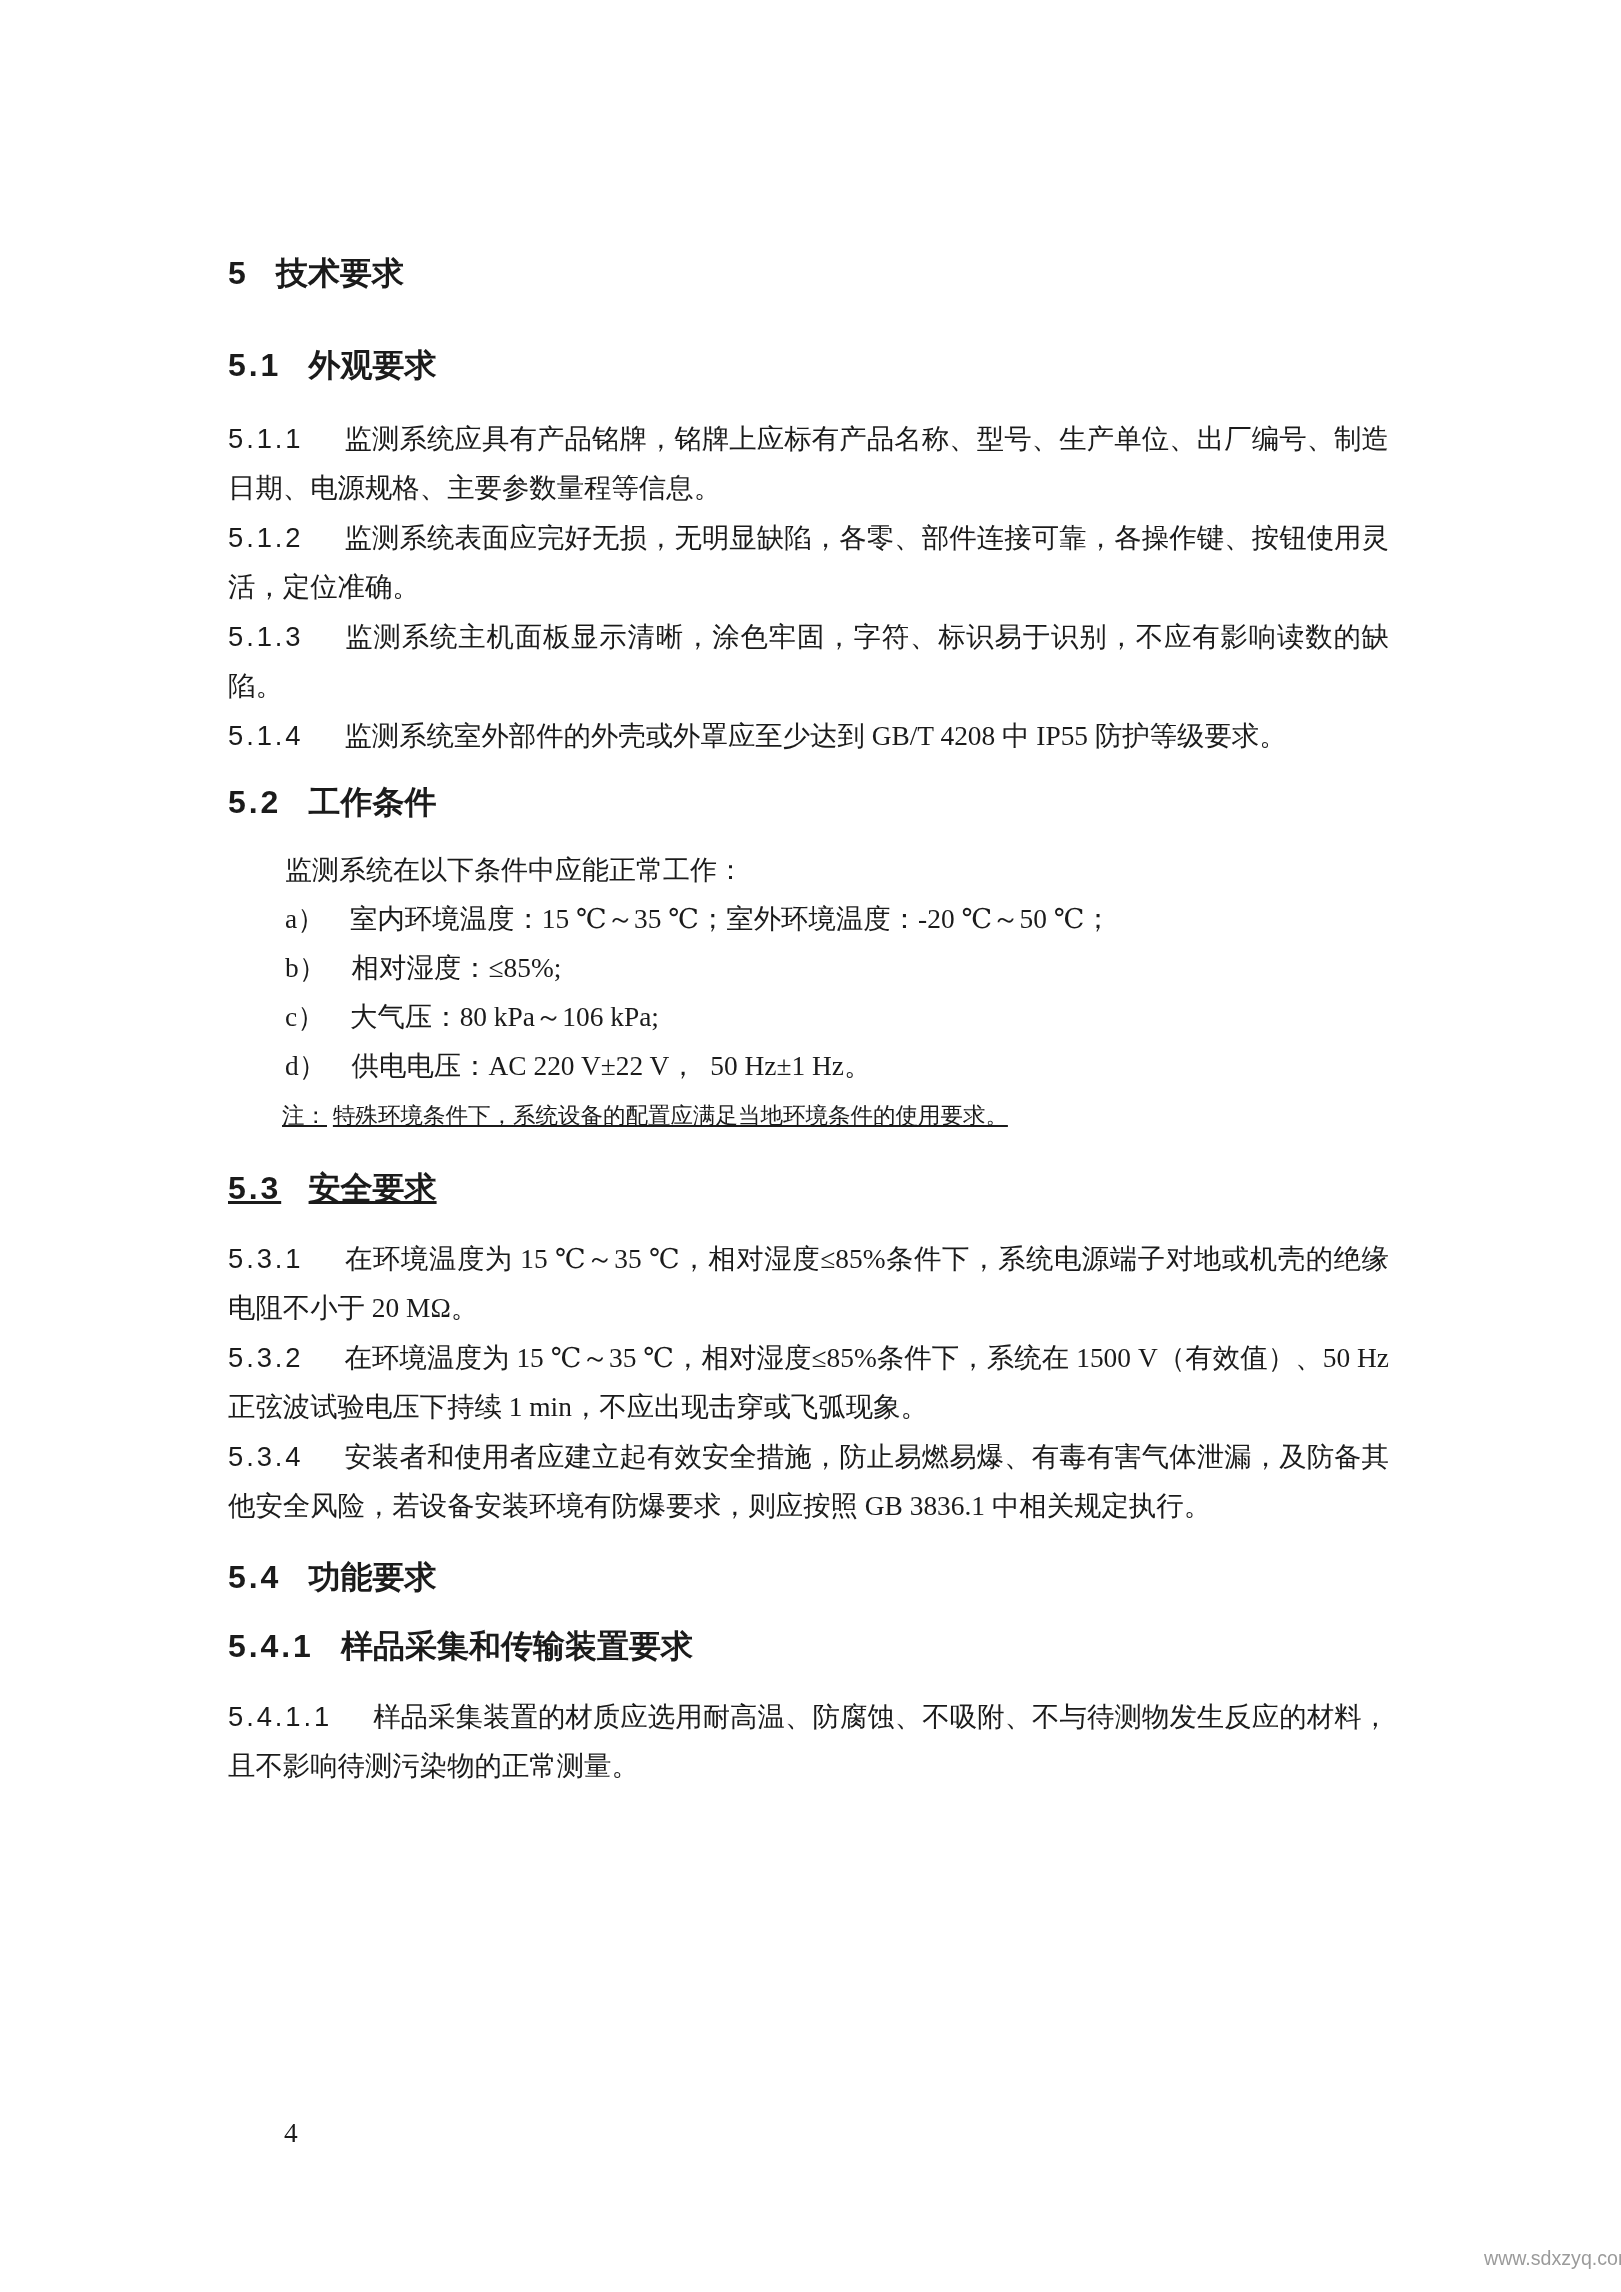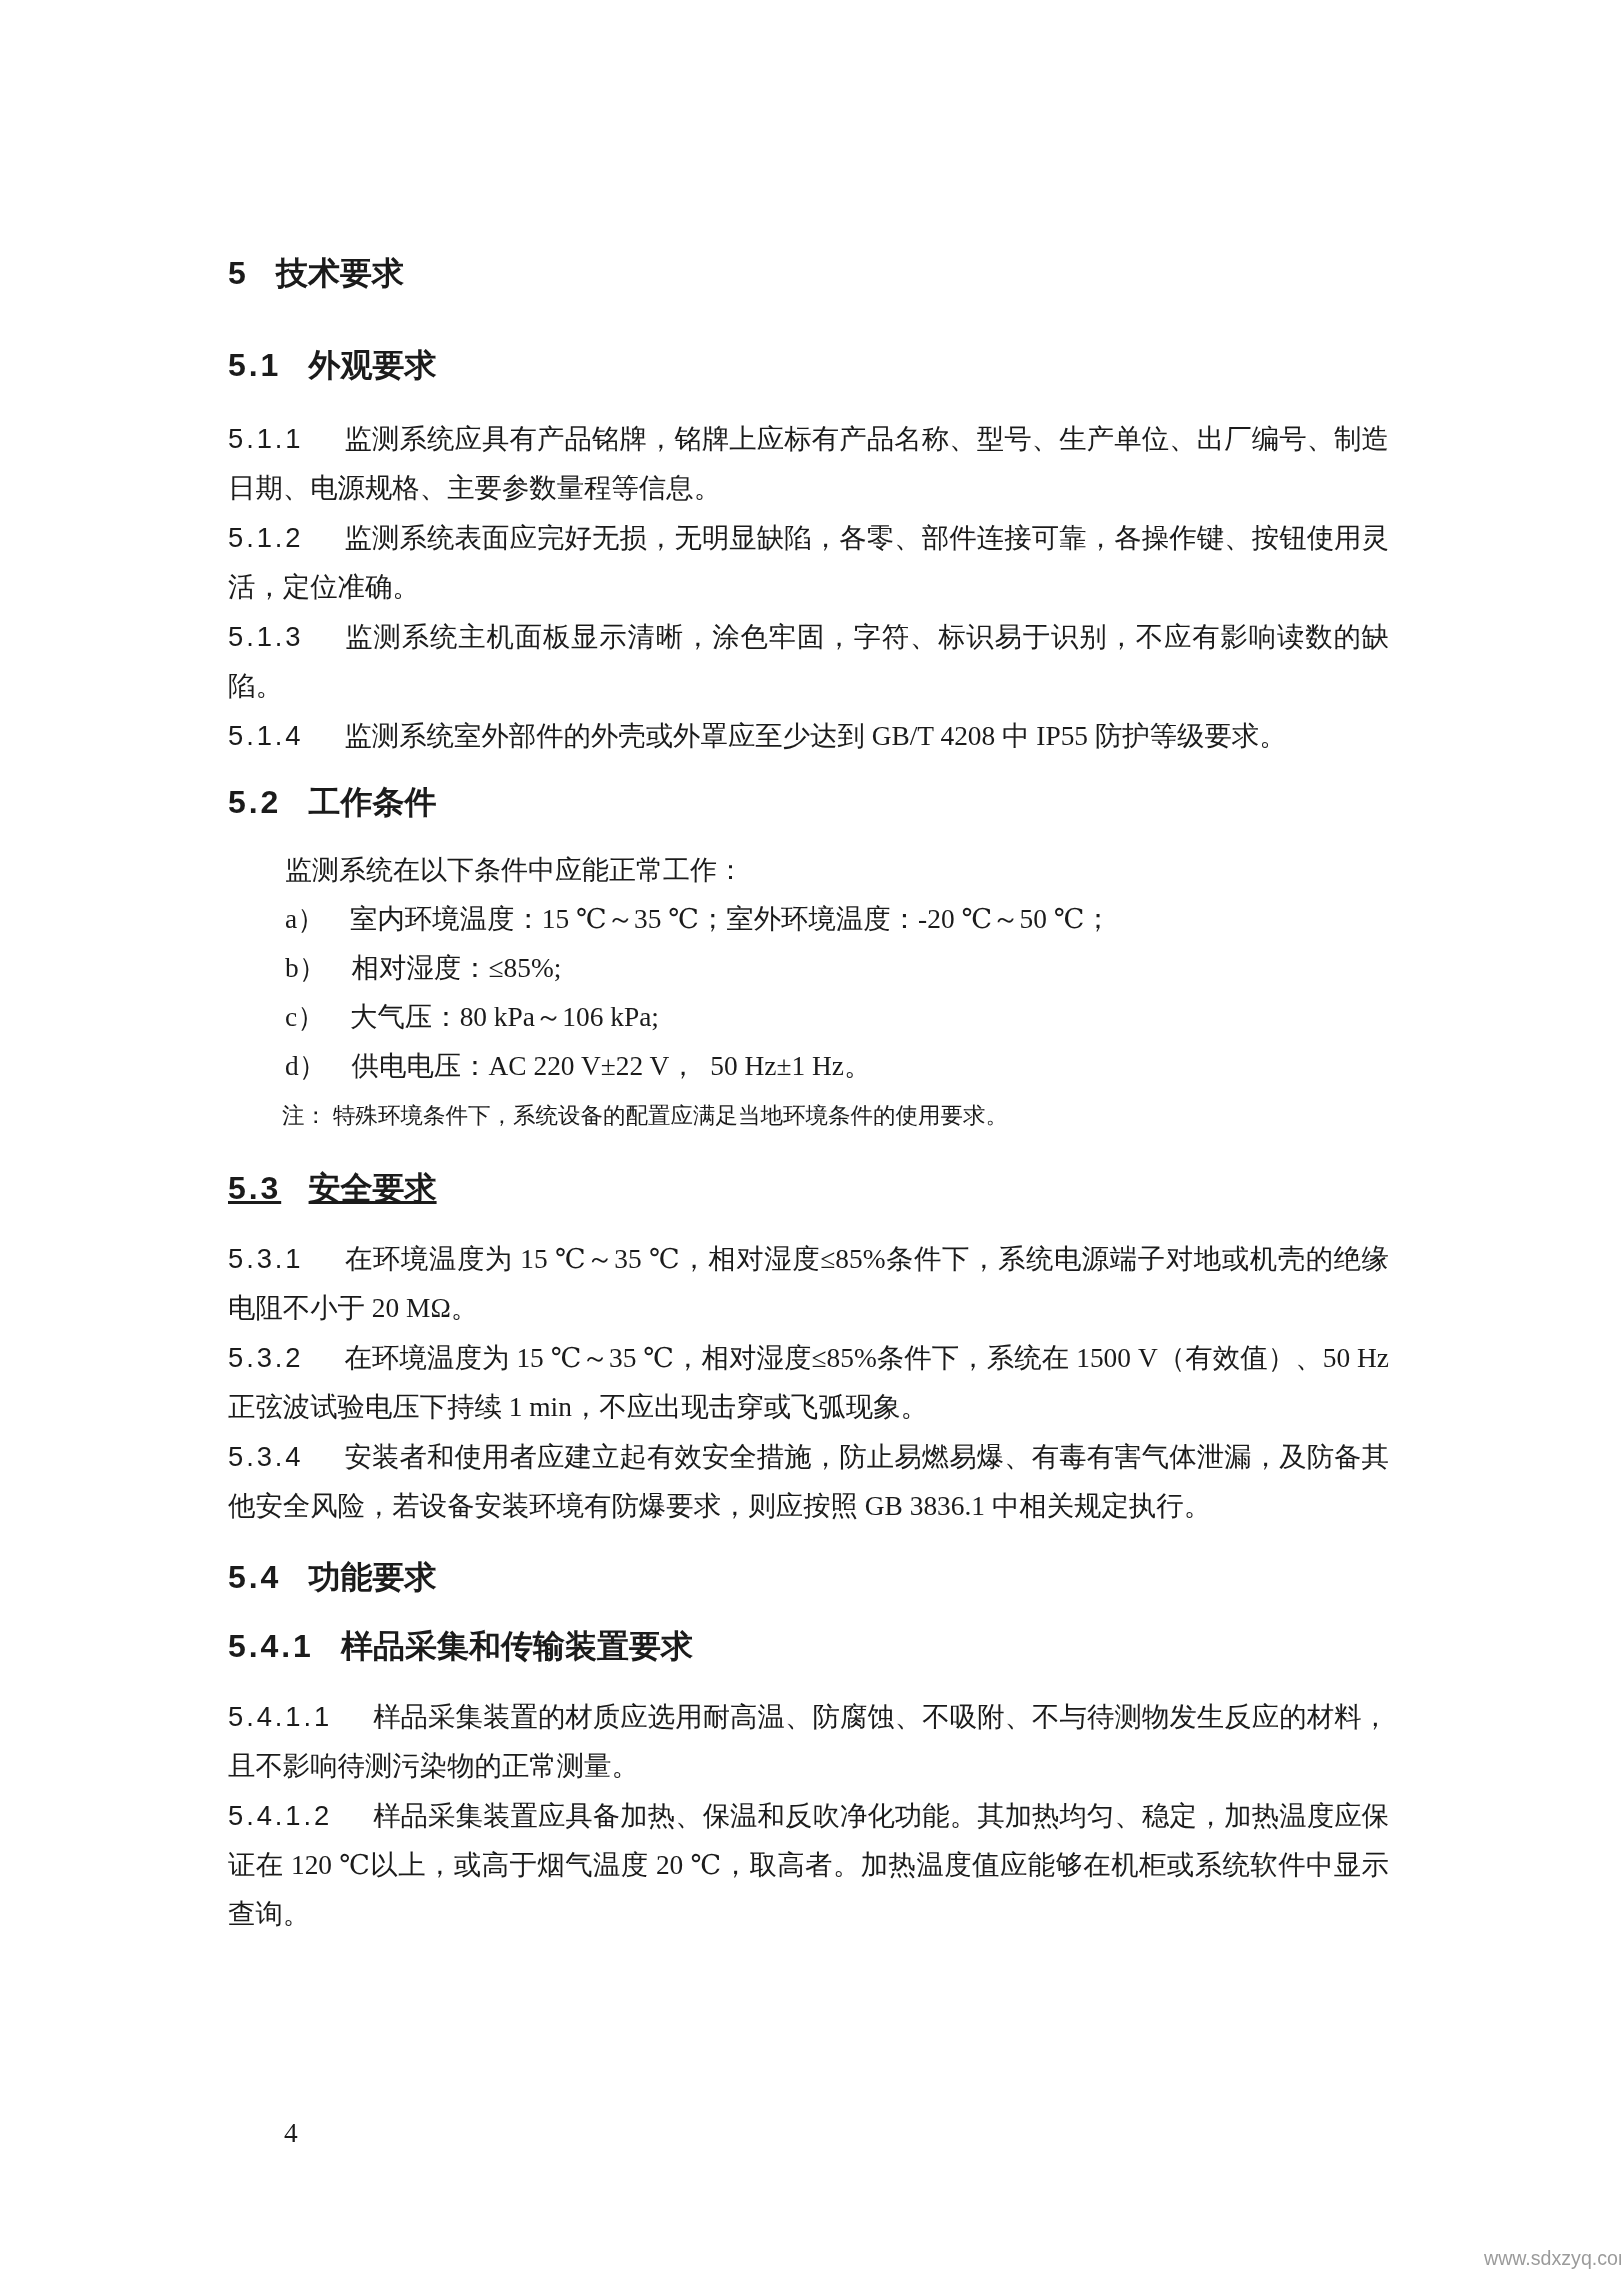--- a/index.html
+++ b/index.html
@@ -60,20 +60,21 @@
     padding-left: 57px;
     text-align: left;
   }
   .cond-item .c-label { margin-right: 25.5px; }
   .note {
     font-size: 22.5px;
     line-height: 49px;
     margin: 0;
     padding-left: 54px;
     text-align: left;
+    text-decoration: underline;
   }
   .note .note-label {
     font-family: "Liberation Sans", "DejaVu Sans", sans-serif;
     margin-right: 5.9px;
   }
   
   .mt-h5    { margin-top: 249px; }
   .mt-h51   { margin-top: 43px; }
   .mt-p511  { margin-top: 23.5px; }
   .mt-h52   { margin-top: 17.6px; }
@@ -141,21 +142,20 @@
 
 
     <p class="clause"><span class="c-num">5.3.4</span><span>安装者和使用者应建立起有效安全措施，防止易燃易爆、有毒有害气体泄漏，及防备其他安全风险，若设备安装环境有防爆要求，则应按照 GB 3836.1 中相关规定执行。</span></p>
 
     <h2 class="heading mt-h54"><span class="h-num">5.4</span><span>功能要求</span></h2>
 
     <h3 class="heading mt-h541"><span class="h-num">5.4.1</span><span>样品采集和传输装置要求</span></h3>
 
     <p class="clause mt-p5411"><span class="c-num">5.4.1.1</span><span>样品采集装置的材质应选用耐高温、防腐蚀、不吸附、不与待测物发生反应的材料，且不影响待测污染物的正常测量。</span></p>
 
-    <p class="clause"><span class="c-num">5.4.1.2</span><span>样品采集装置应具备加热、保温和反吹净化功能。其加热均匀、稳定，加热温度应保证在 120 ℃以上，或高于烟气温度 20 ℃，取高者。加热温度值应能够在机柜或系统软件中显示查询。</span></p>
 
 
   </div>
 
   <div class="page-number">4</div>
   <div class="watermark">www.sdxzyq.com</div>
 </div>
 
 
 </body></html>

